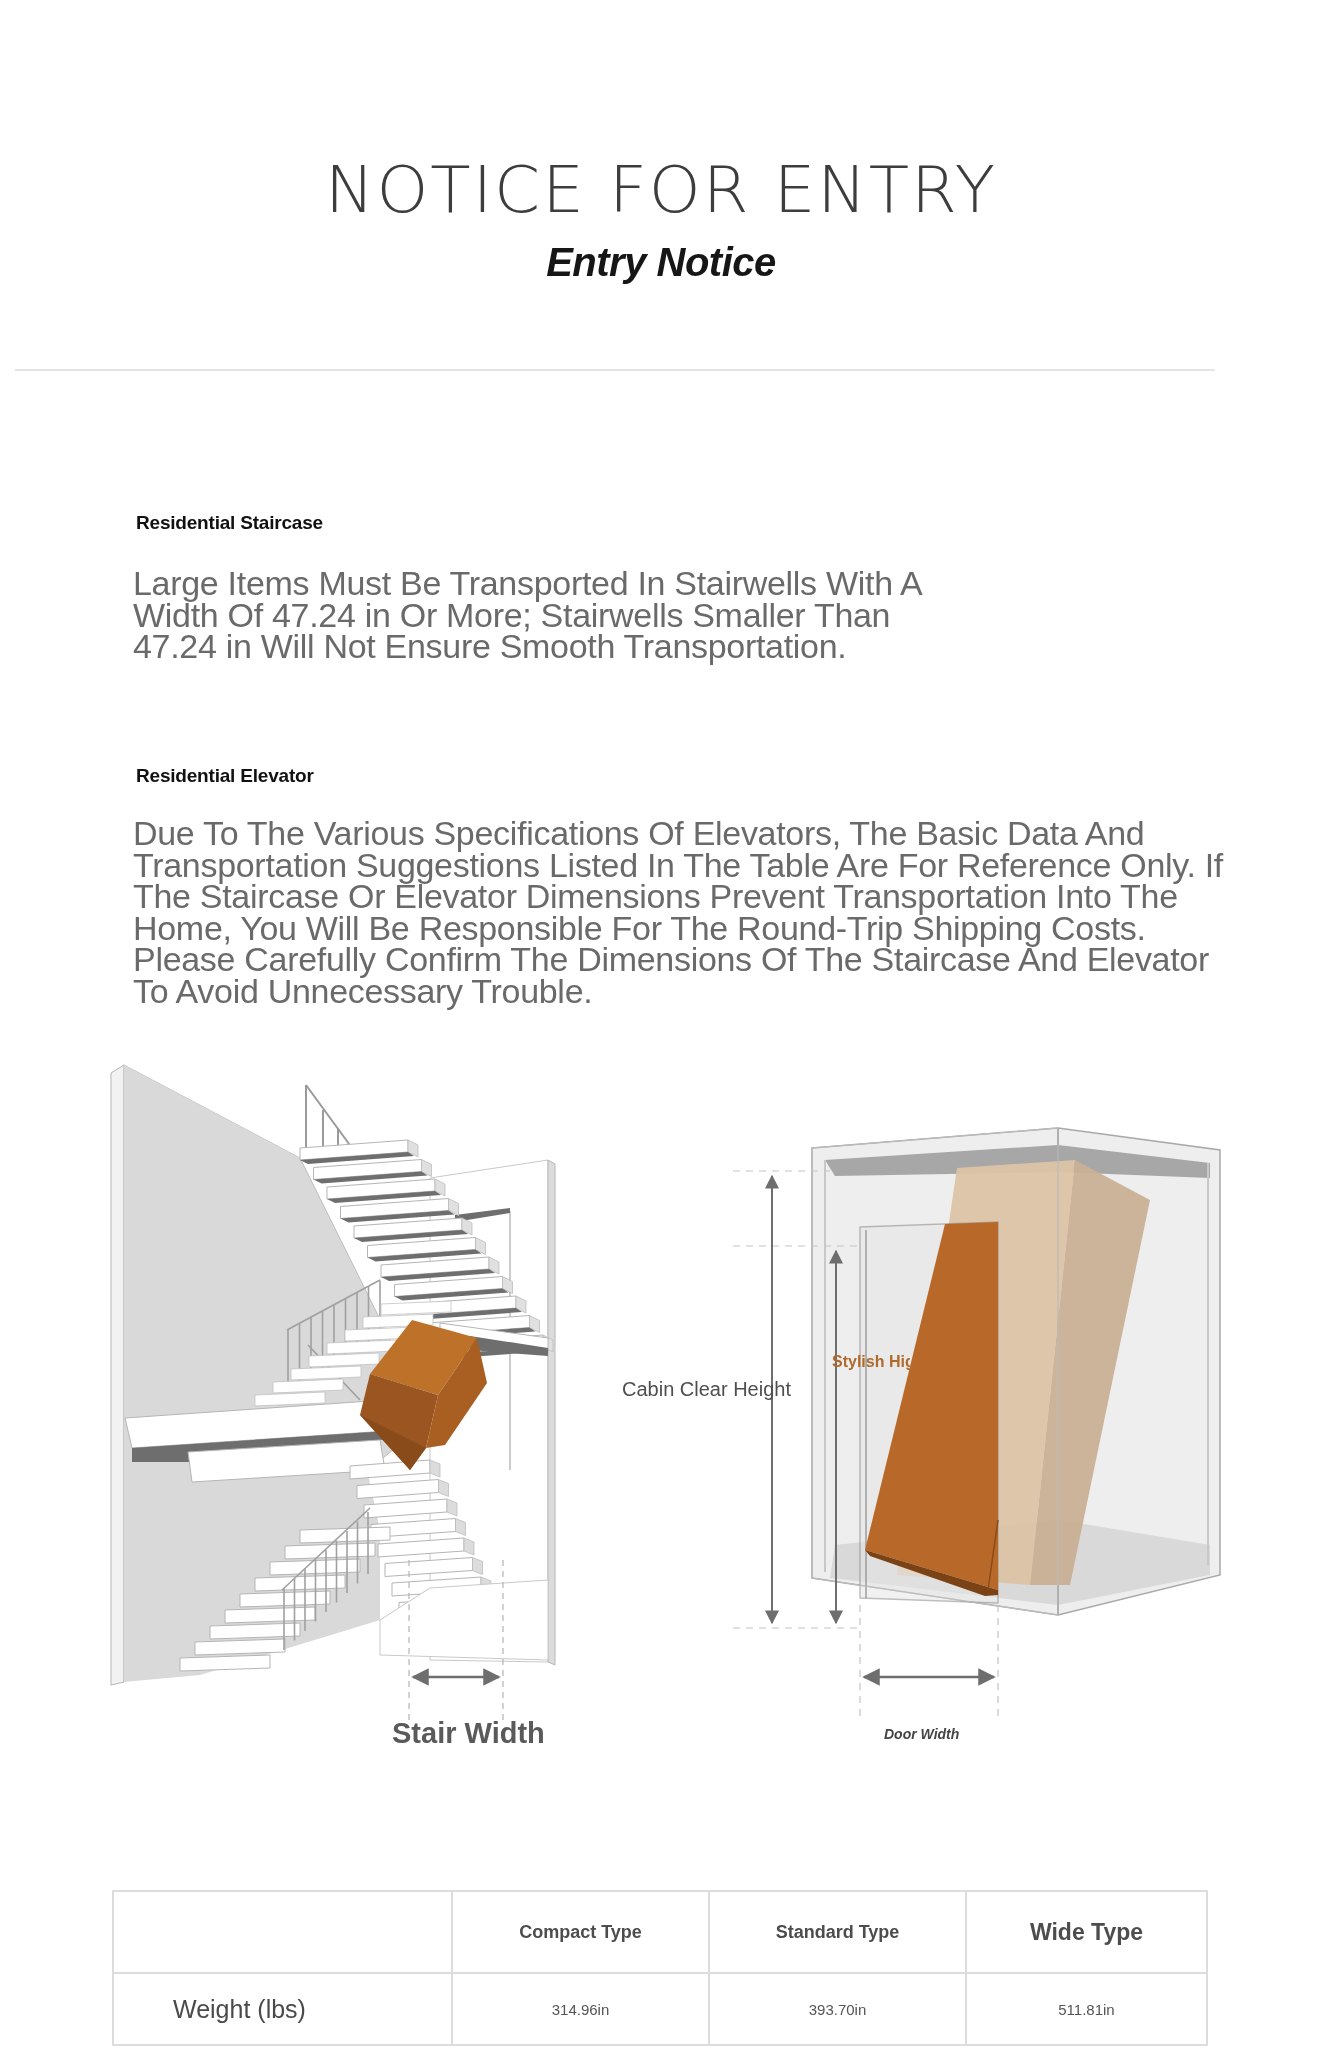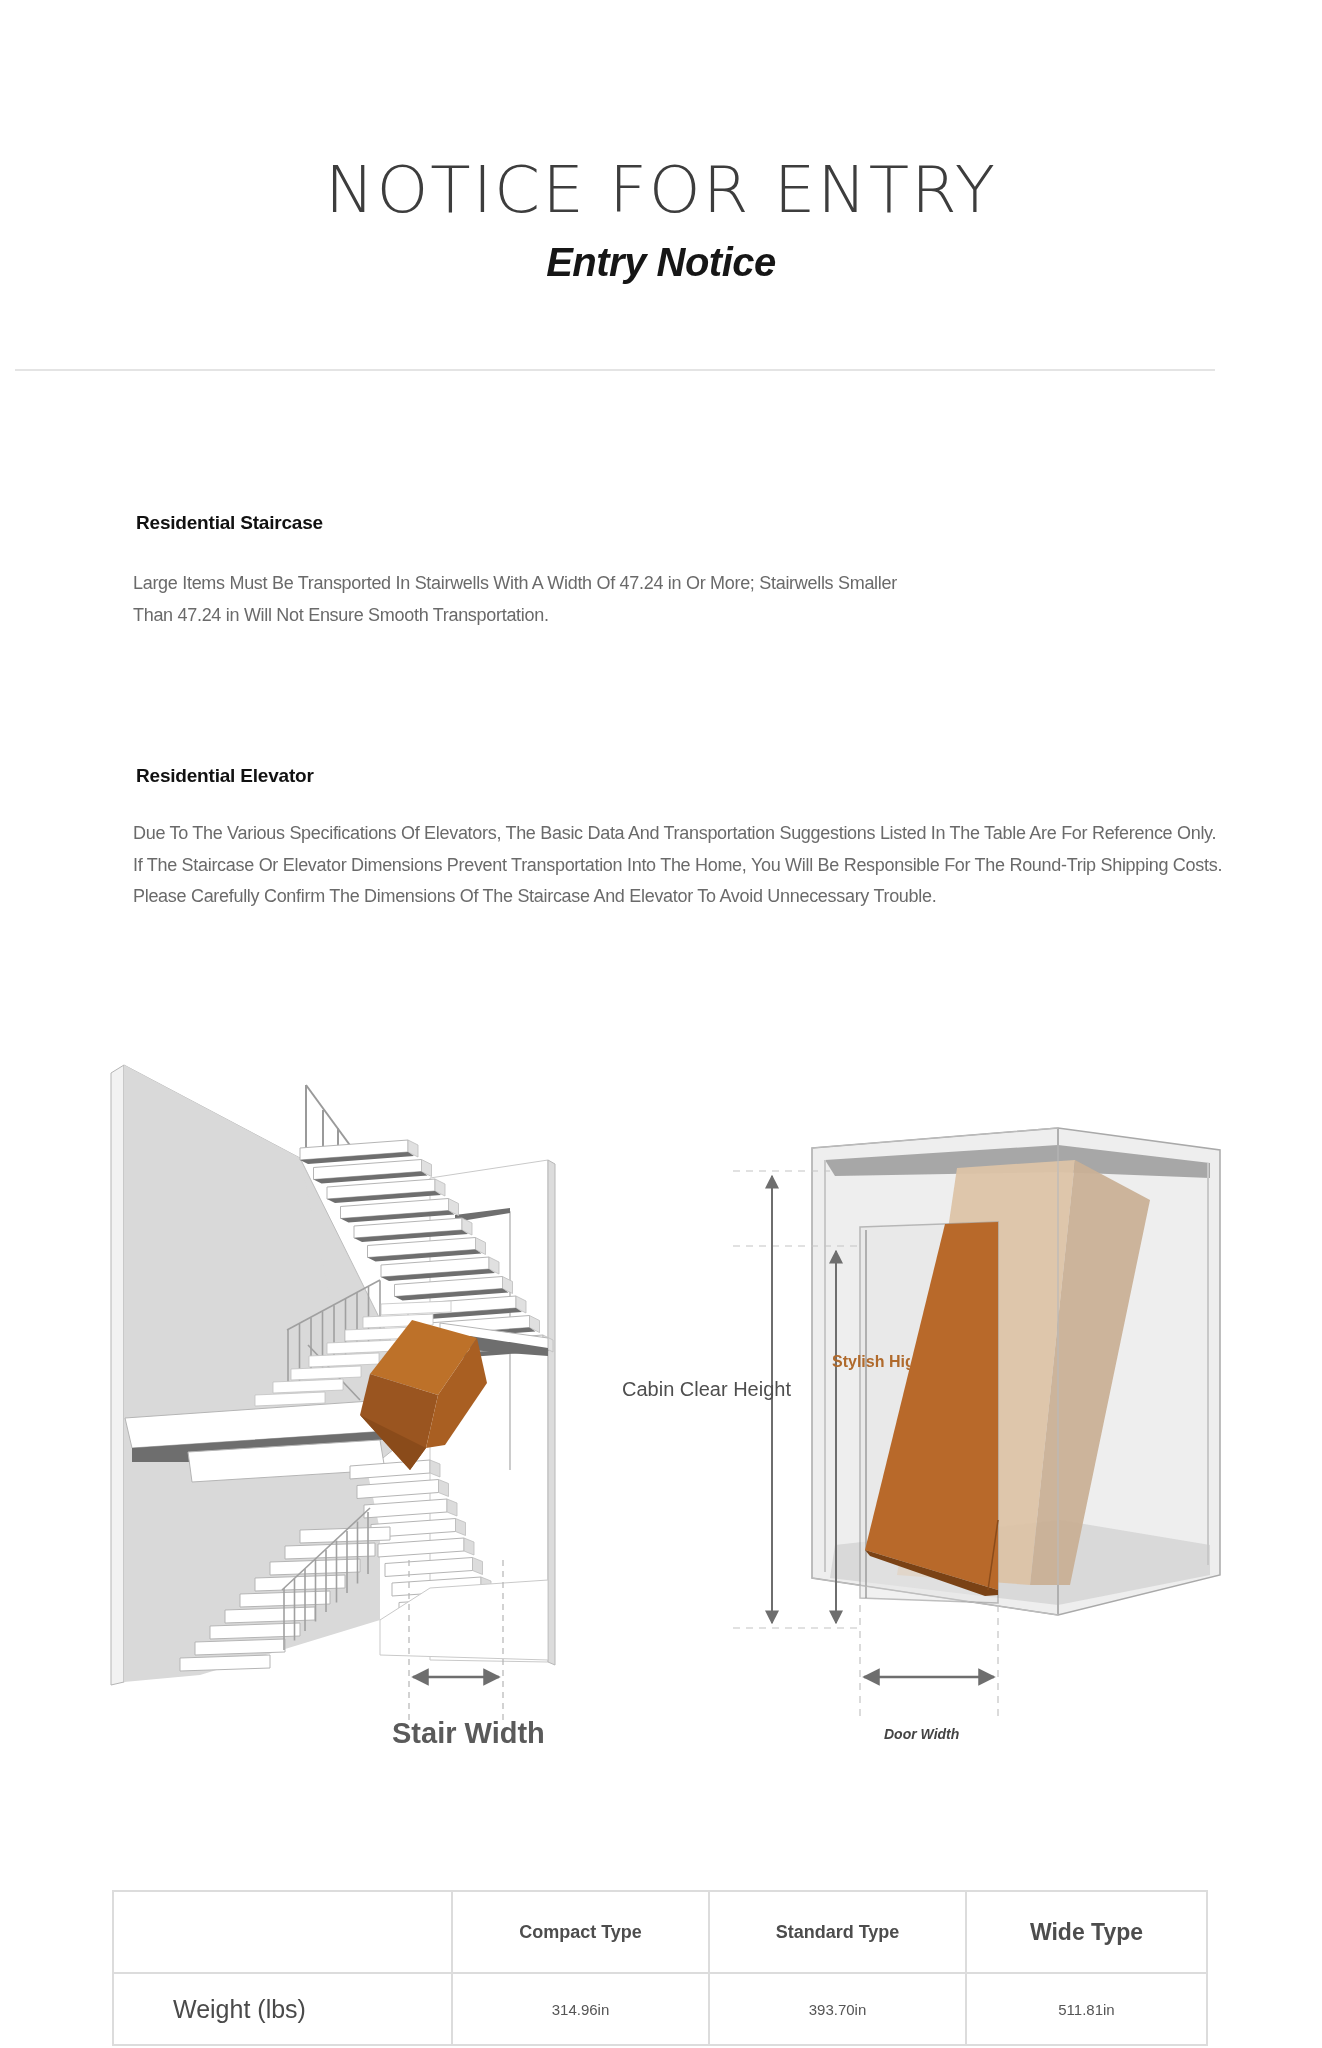--- a/index.html
+++ b/index.html
@@ -12,21 +12,21 @@
     letter-spacing: 2px; color: #4a4a4a; -webkit-text-stroke: 0; line-height: 80px;
     transform: scaleY(0.98); }
   .main-title span { font-weight: 100; color:#3d3d3d; }
   .subtitle { left: 0; width: 1322px; top: 240px; text-align: center;
     font-family: "Liberation Sans", sans-serif; font-weight: 700; font-size: 40px;
     color: #161616; letter-spacing: -0.5px; font-style: italic; }
   .divider { left: 15px; top: 369px; width: 1200px; height: 2px; background: #e4e4e4; }
 
   .section-label { font-family: "Liberation Sans", sans-serif; font-weight: 700;
     font-size: 19px; color: #111; letter-spacing: -0.2px; }
-  .body-text { font-family: "Liberation Sans", sans-serif; font-size: 18px;
+  .body-text { font-family: "Liberation Sans", sans-serif; font-size: 34px;
     line-height: 31.5px; color: #6a6a6a; letter-spacing: -0.3px; }
 
   #stair-label { left: 136px; top: 512px; }
   #stair-text { left: 133px; top: 568px; width: 790px; }
   #elev-label { left: 136px; top: 765px; }
   #elev-text { left: 133px; top: 818px; width: 1095px; }
 
   svg.illus { position: absolute; left: 0; top: 0; }
 
   .dim-label-lg { font-family: "Liberation Sans", sans-serif; font-weight: 700;

